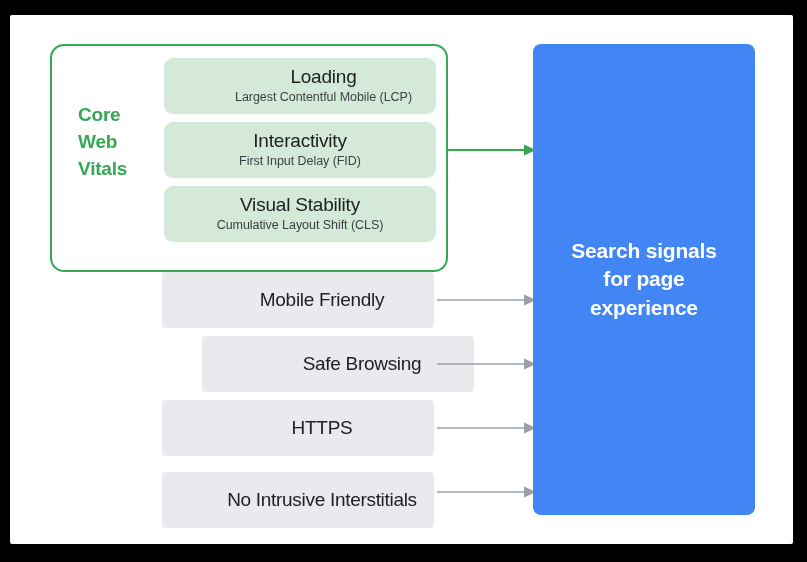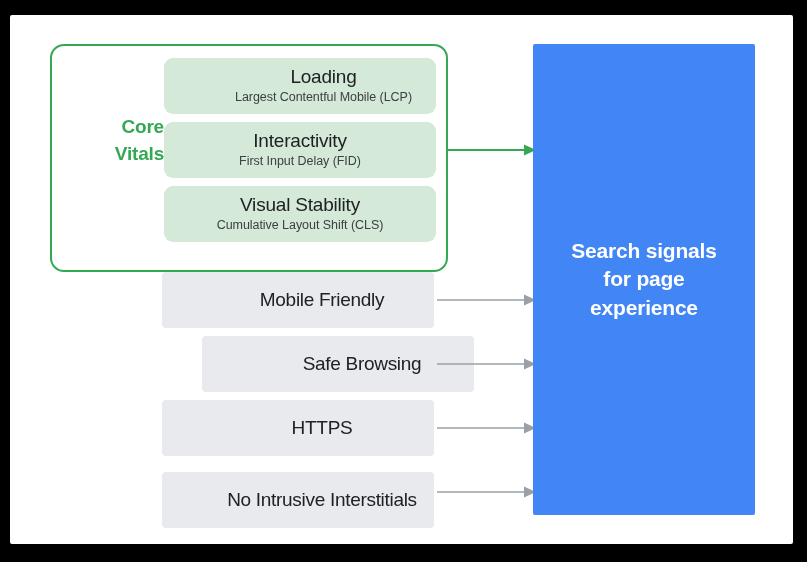--- a/index.html
+++ b/index.html
@@ -43,23 +43,23 @@
     height: 228px;
     border: 2px solid #34a853;
     border-radius: 14px;
     box-sizing: border-box;
     background: transparent;
   }
 
   .cwv-label {
     position: absolute;
     left: 26px;
-    top: 68px;
+    top: 56px;
     width: 86px;
-    text-align: right;
+    text-align: left;
     color: #34a853;
     font-size: 19px;
     font-weight: bold;
     line-height: 1.42;
     letter-spacing: -0.2px;
   }
   .cwv-label .ln { display: block; }
 
   
   .vital {
@@ -120,21 +120,21 @@
   .pill-4 { top: 449px; margin-top: 8px; }
 
   
   .blue-panel {
     position: absolute;
     left: 523px;             
     top: 29px;               
     width: 222px;
     height: 471px;
     background: #4285f4;
-    border-radius: 2px;
+    border-radius: 8px;
     display: flex;
     align-items: center;
     justify-content: center;
     box-sizing: border-box;
   }
   .blue-text {
     color: #ffffff;
     font-size: 21px;
     font-weight: bold;
     text-align: center;
@@ -165,20 +165,21 @@
 </head>
 <body>
 
 <div class="frame">
   <div class="canvas">
 
     <div class="cwv-box">
 
       <div class="cwv-label">
         <span class="ln">Core</span>
+        <span class="ln">Web</span>
         <span class="ln">Vitals</span>
       </div>
 
       <div class="vital vital-1">
         <div class="vital-title">Loading</div>
         <div class="vital-sub">Largest Contentful Mobile (LCP)</div>
       </div>
 
       <div class="vital vital-2">
         <div class="vital-title">Interactivity</div>

